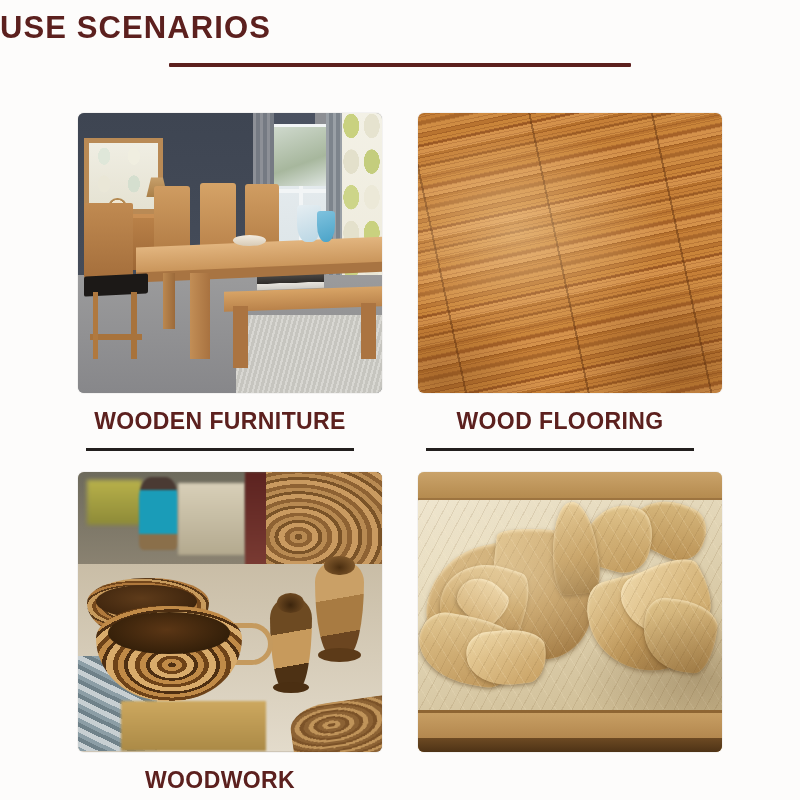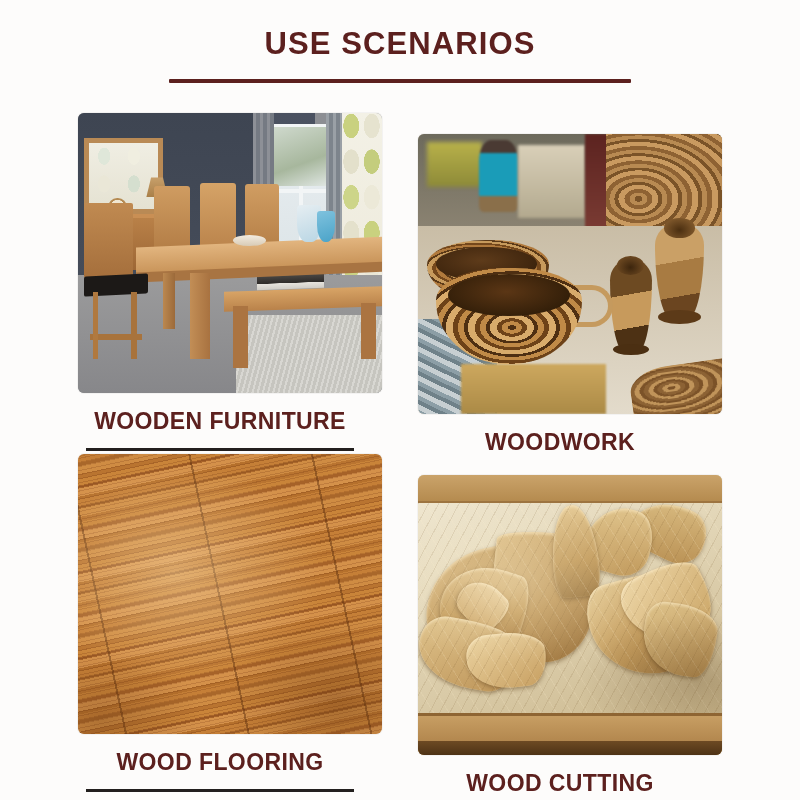--- a/index.html
+++ b/index.html
@@ -5,21 +5,21 @@
   * { margin:0; padding:0; box-sizing:border-box; }
   html,body{
     width:800px; height:800px;
     background:#fdfcfb;
     font-family:"Liberation Sans", sans-serif;
     overflow:hidden;
   }
   .page{ position:relative; width:800px; height:800px; }
 
   
-  .header{ padding-top:28px; text-align:center; }
+  .header{ padding-top:12px; }
   .title{
     font-size:31px; font-weight:bold; letter-spacing:1.1px;
     color:#5c201e; line-height:1;
   }
   .title-rule{
     width:462px; height:4px; background:#5c201e;
     margin:20px auto 0; border-radius:1px;
   }
   .subtitle{
     margin-top:10px; font-size:15.3px; color:#4a2220;
@@ -552,20 +552,30 @@
         <div class="fr-leg2"></div>
         <div class="fr-leg1"></div>
         <div class="fr-chair-front"></div>
         <div class="fr-chair-seat"></div>
         <div class="fr-chair-legs"></div>
       </div>
       <div class="caption">WOODEN FURNITURE</div>
       <div class="cap-rule"></div>
     </div>
 
+    <div class="cell">
+      <div class="thumb img-flooring">
+        <div class="fl-grain"></div>
+        <div class="fl-seams"></div>
+        <div class="fl-light"></div>
+      </div>
+      <div class="caption">WOOD FLOORING</div>
+      <div class="cap-rule"></div>
+    </div>
+
     <div class="cell row2">
       <div class="thumb img-woodwork">
         <div class="ww-bg-top"></div>
         <div class="ww-bg-shelf"></div>
         <div class="ww-person"></div>
         <div class="ww-chair-bg"></div>
         <div class="ww-door"></div>
         <div class="ww-board"></div>
         <div class="ww-table"></div>
         <div class="ww-cloth"></div>
@@ -580,30 +590,20 @@
         <div class="ww-handle"></div>
         <div class="ww-bowl-back"></div>
         <div class="ww-bowl-back-in"></div>
         <div class="ww-bowl-front"></div>
         <div class="ww-bowl-front-in"></div>
       </div>
       <div class="caption">WOODWORK</div>
 
     </div>
 
-    <div class="cell">
-      <div class="thumb img-flooring">
-        <div class="fl-grain"></div>
-        <div class="fl-seams"></div>
-        <div class="fl-light"></div>
-      </div>
-      <div class="caption">WOOD FLOORING</div>
-      <div class="cap-rule"></div>
-    </div>
-
     <div class="cell row2">
       <div class="thumb img-carving">
         <div class="cv-bg"></div>
         <div class="cv-panel">
           <div class="leaf cv-s1"></div>
           <div class="leaf cv-stem"></div>
           <div class="leaf cv-s2"></div>
           <div class="leaf cv-s3"></div>
           <div class="leaf cv-p3"></div>
           <div class="leaf cv-p2"></div>
@@ -613,18 +613,17 @@
           <div class="leaf cv-r3"></div>
           <div class="leaf cv-b1"></div>
           <div class="leaf cv-b2"></div>
           <div class="cv-veins"></div>
           <div class="cv-shade"></div>
         </div>
         <div class="cv-frame-top"></div>
         <div class="cv-frame-bot"></div>
         <div class="cv-frame-bot2"></div>
       </div>
-      <div class="caption">WOOD CUTTING</div>
 
     </div>
 
   </div>
 </div>
 
 </body></html>

